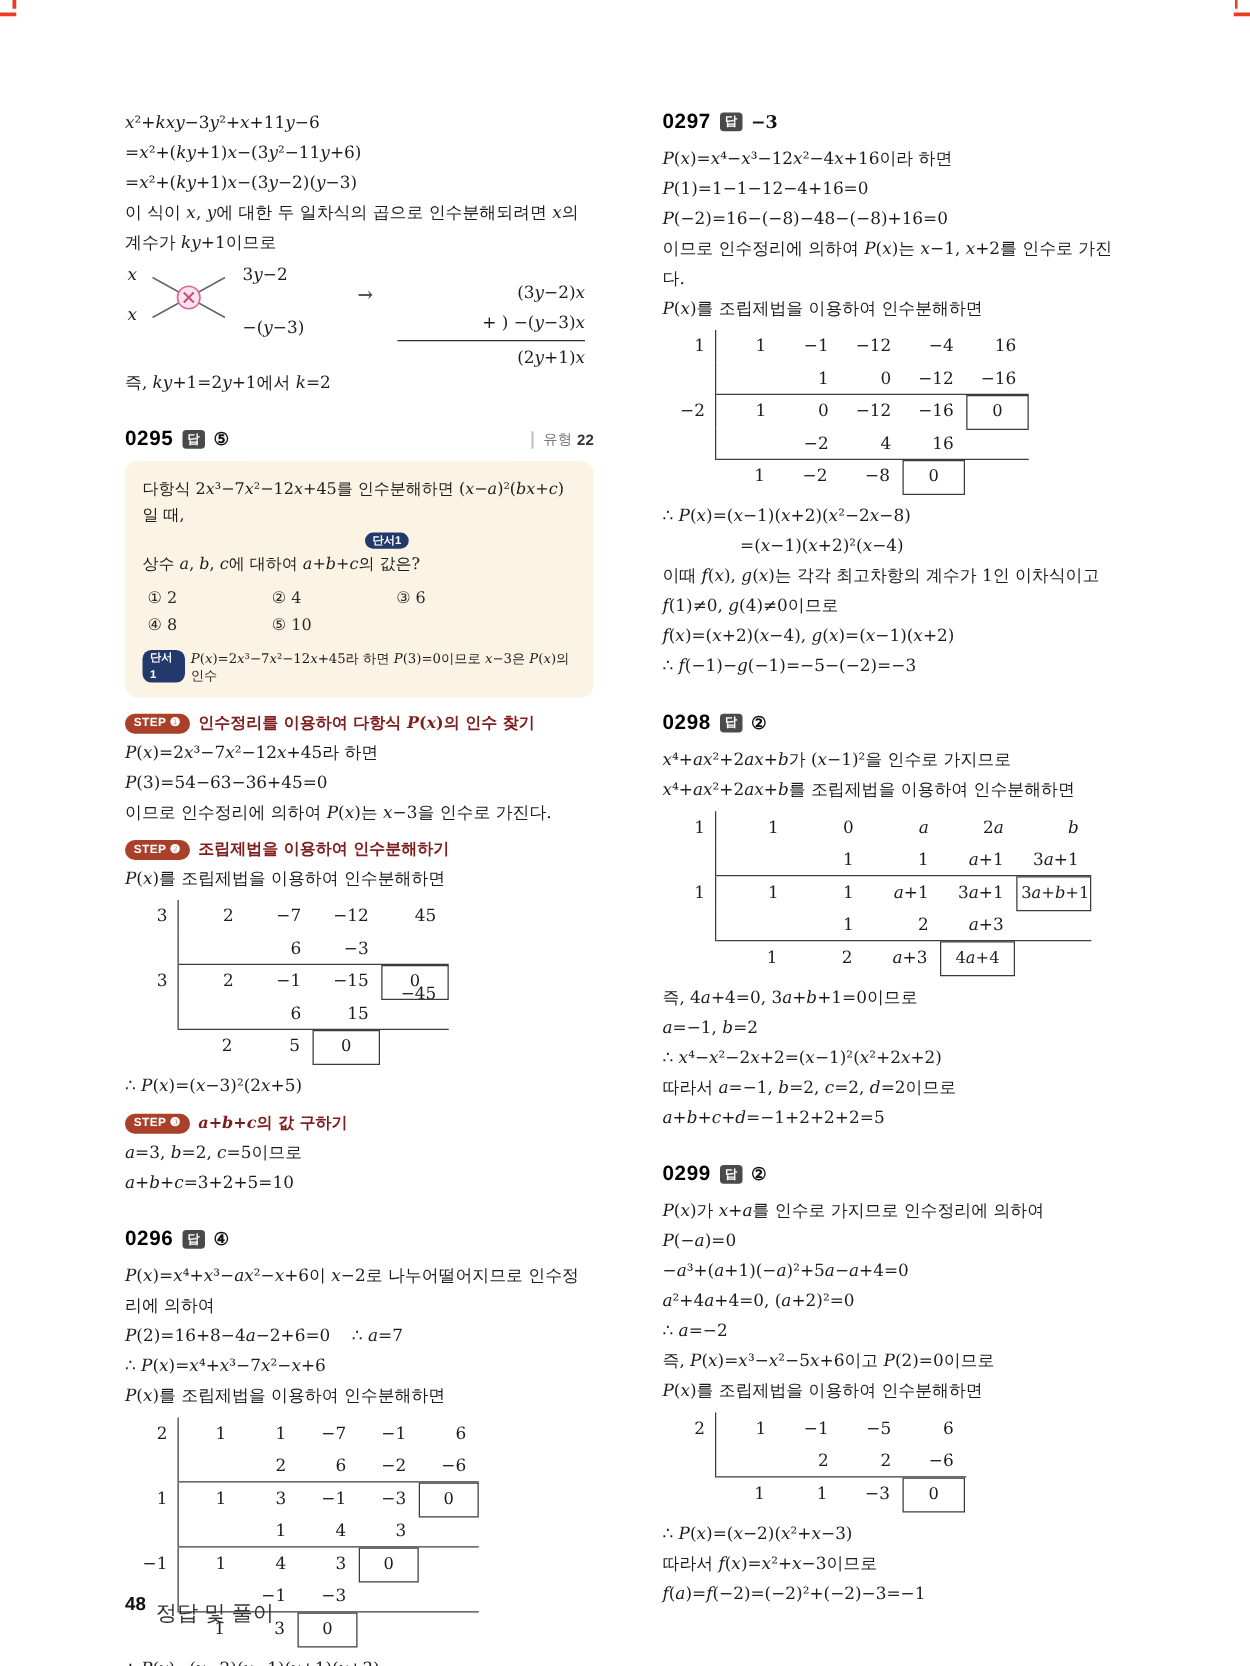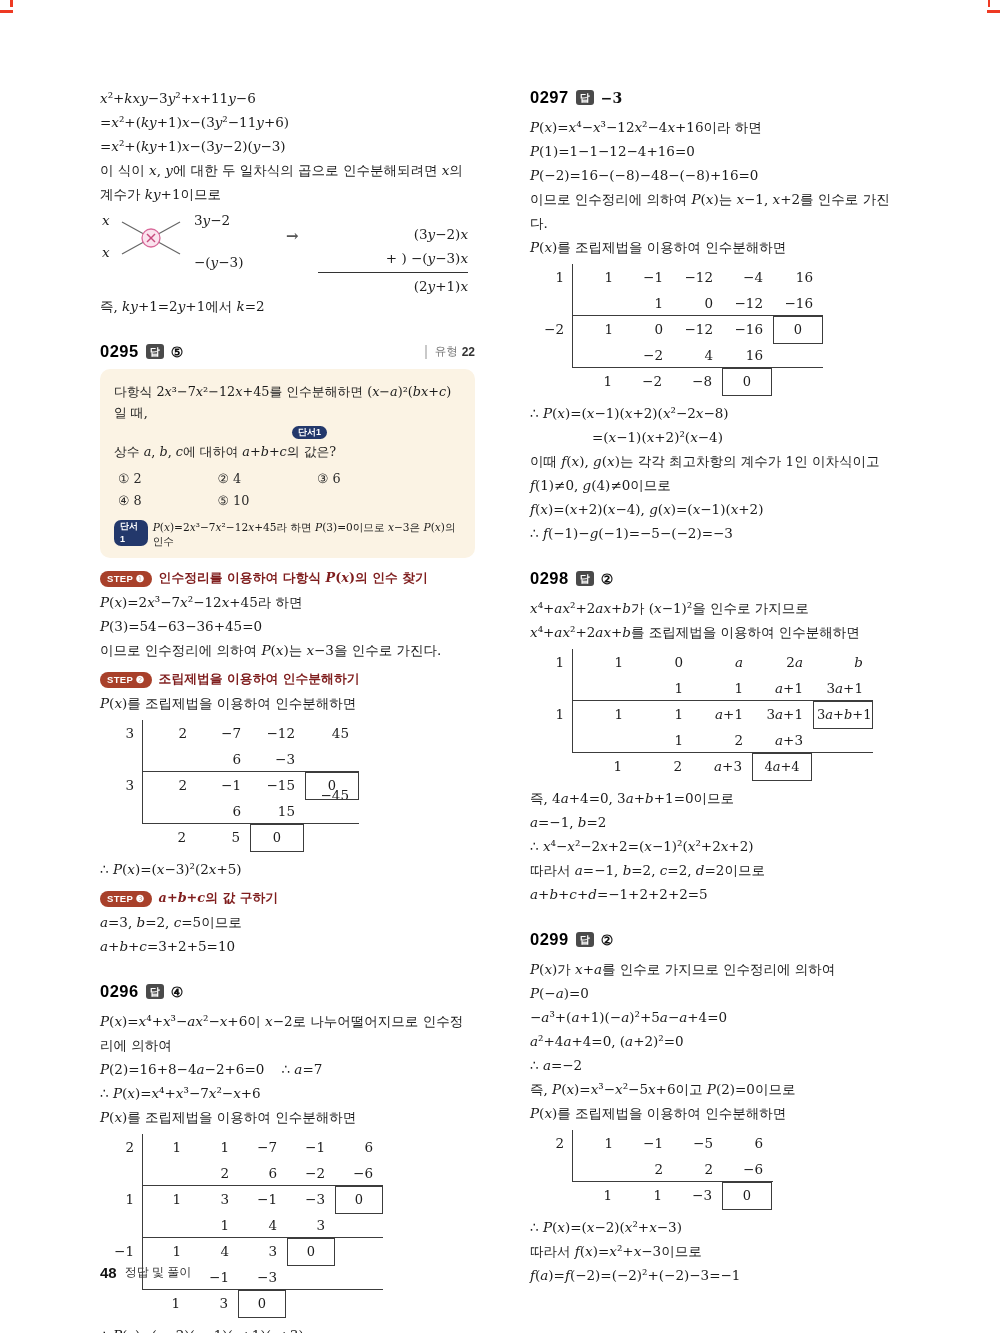--- a/index.html
+++ b/index.html
@@ -49,21 +49,21 @@
   .cd-r2{position:absolute;left:94px;top:44px;}
   .cd-arrow{position:absolute;left:186px;top:17px;font-weight:bold;color:#555;font-size:15px;}
   .cd-sums{position:absolute;left:218px;top:0;width:150px;text-align:right;margin-top:12px;}
   .cd-s1{line-height:24px;}
   .cd-s2{line-height:24px;border-bottom:1.3px solid #333;padding-bottom:2px;}
   .cd-s3{line-height:26px;}
   .cd-svg{position:absolute;left:20px;top:4px;}
   
   .page-footer{position:absolute;left:100px;top:1264px;display:flex;align-items:center;gap:8px;}
   .page-num{font-weight:bold;font-size:15px;color:#111;}
-  .footer-label{font-size:12px;color:#333;}
+  .footer-label{font-size:17px;color:#333;margin-top:15px;}
 </style>
 </head>
 <body>
 
 <div class="crop" style="left:0;top:10px;width:13px;height:2.5px;"></div>
 <div class="crop" style="left:10px;top:0;width:2.5px;height:7px;"></div>
 <div class="crop" style="right:0;top:10px;width:13px;height:2.5px;"></div>
 <div class="crop" style="right:10px;top:0;width:2.5px;height:7px;"></div>
 
 <div class="content">

